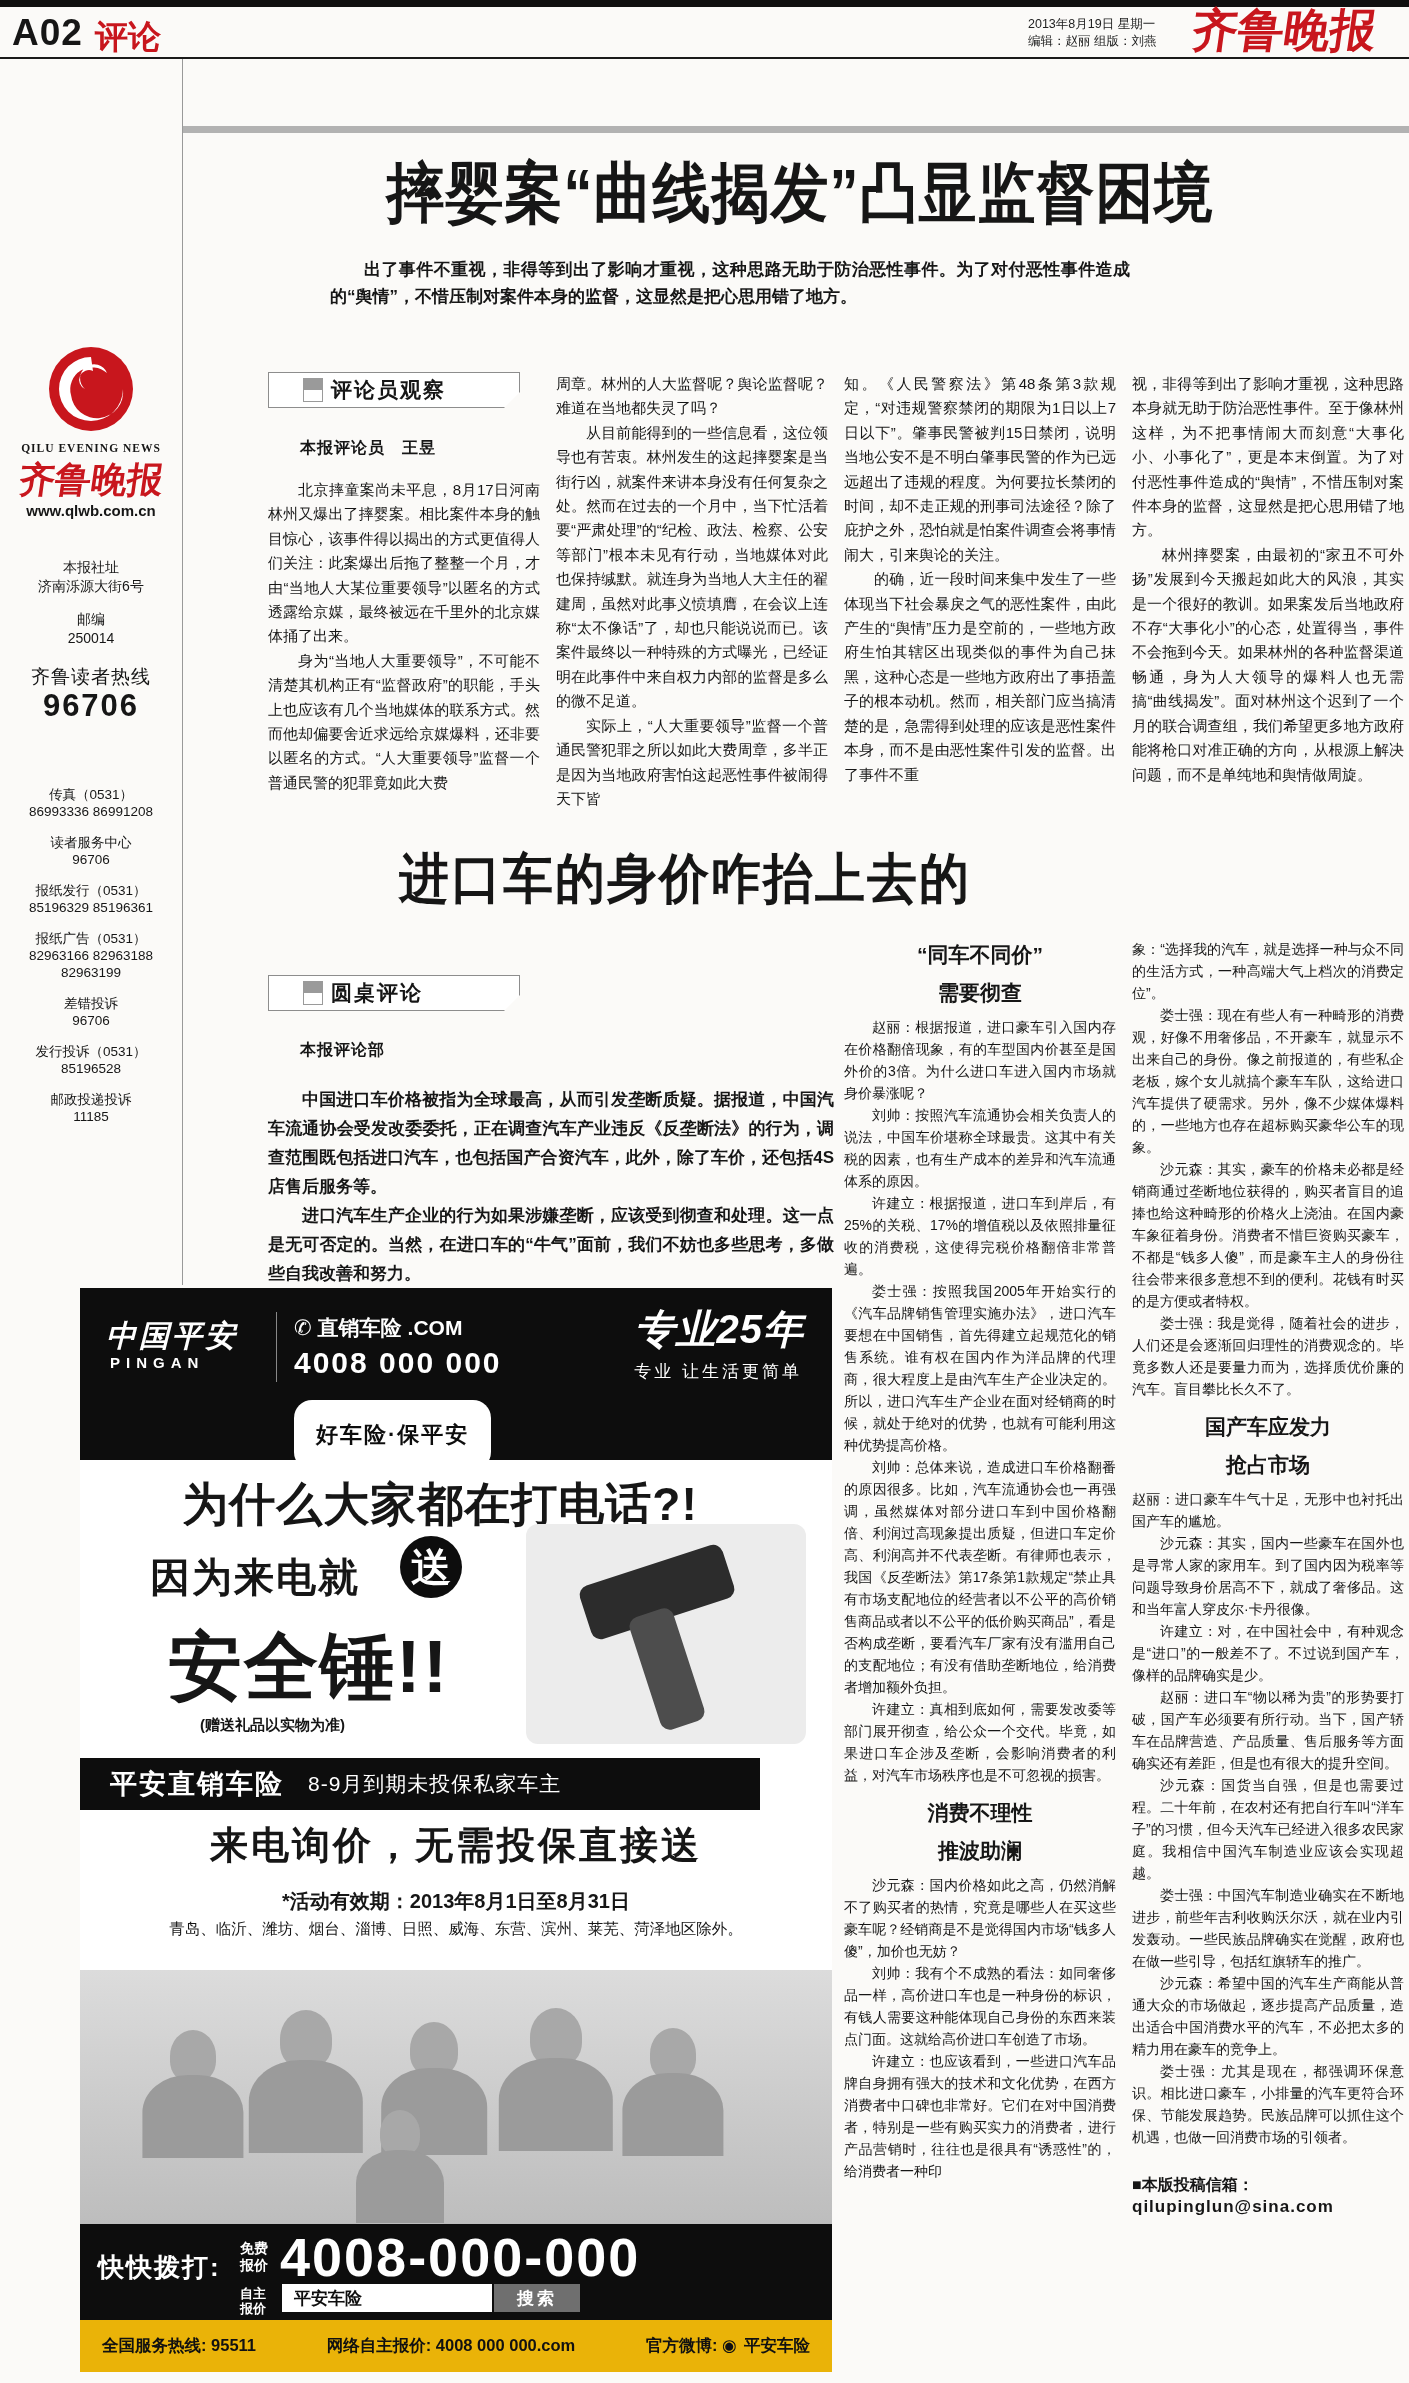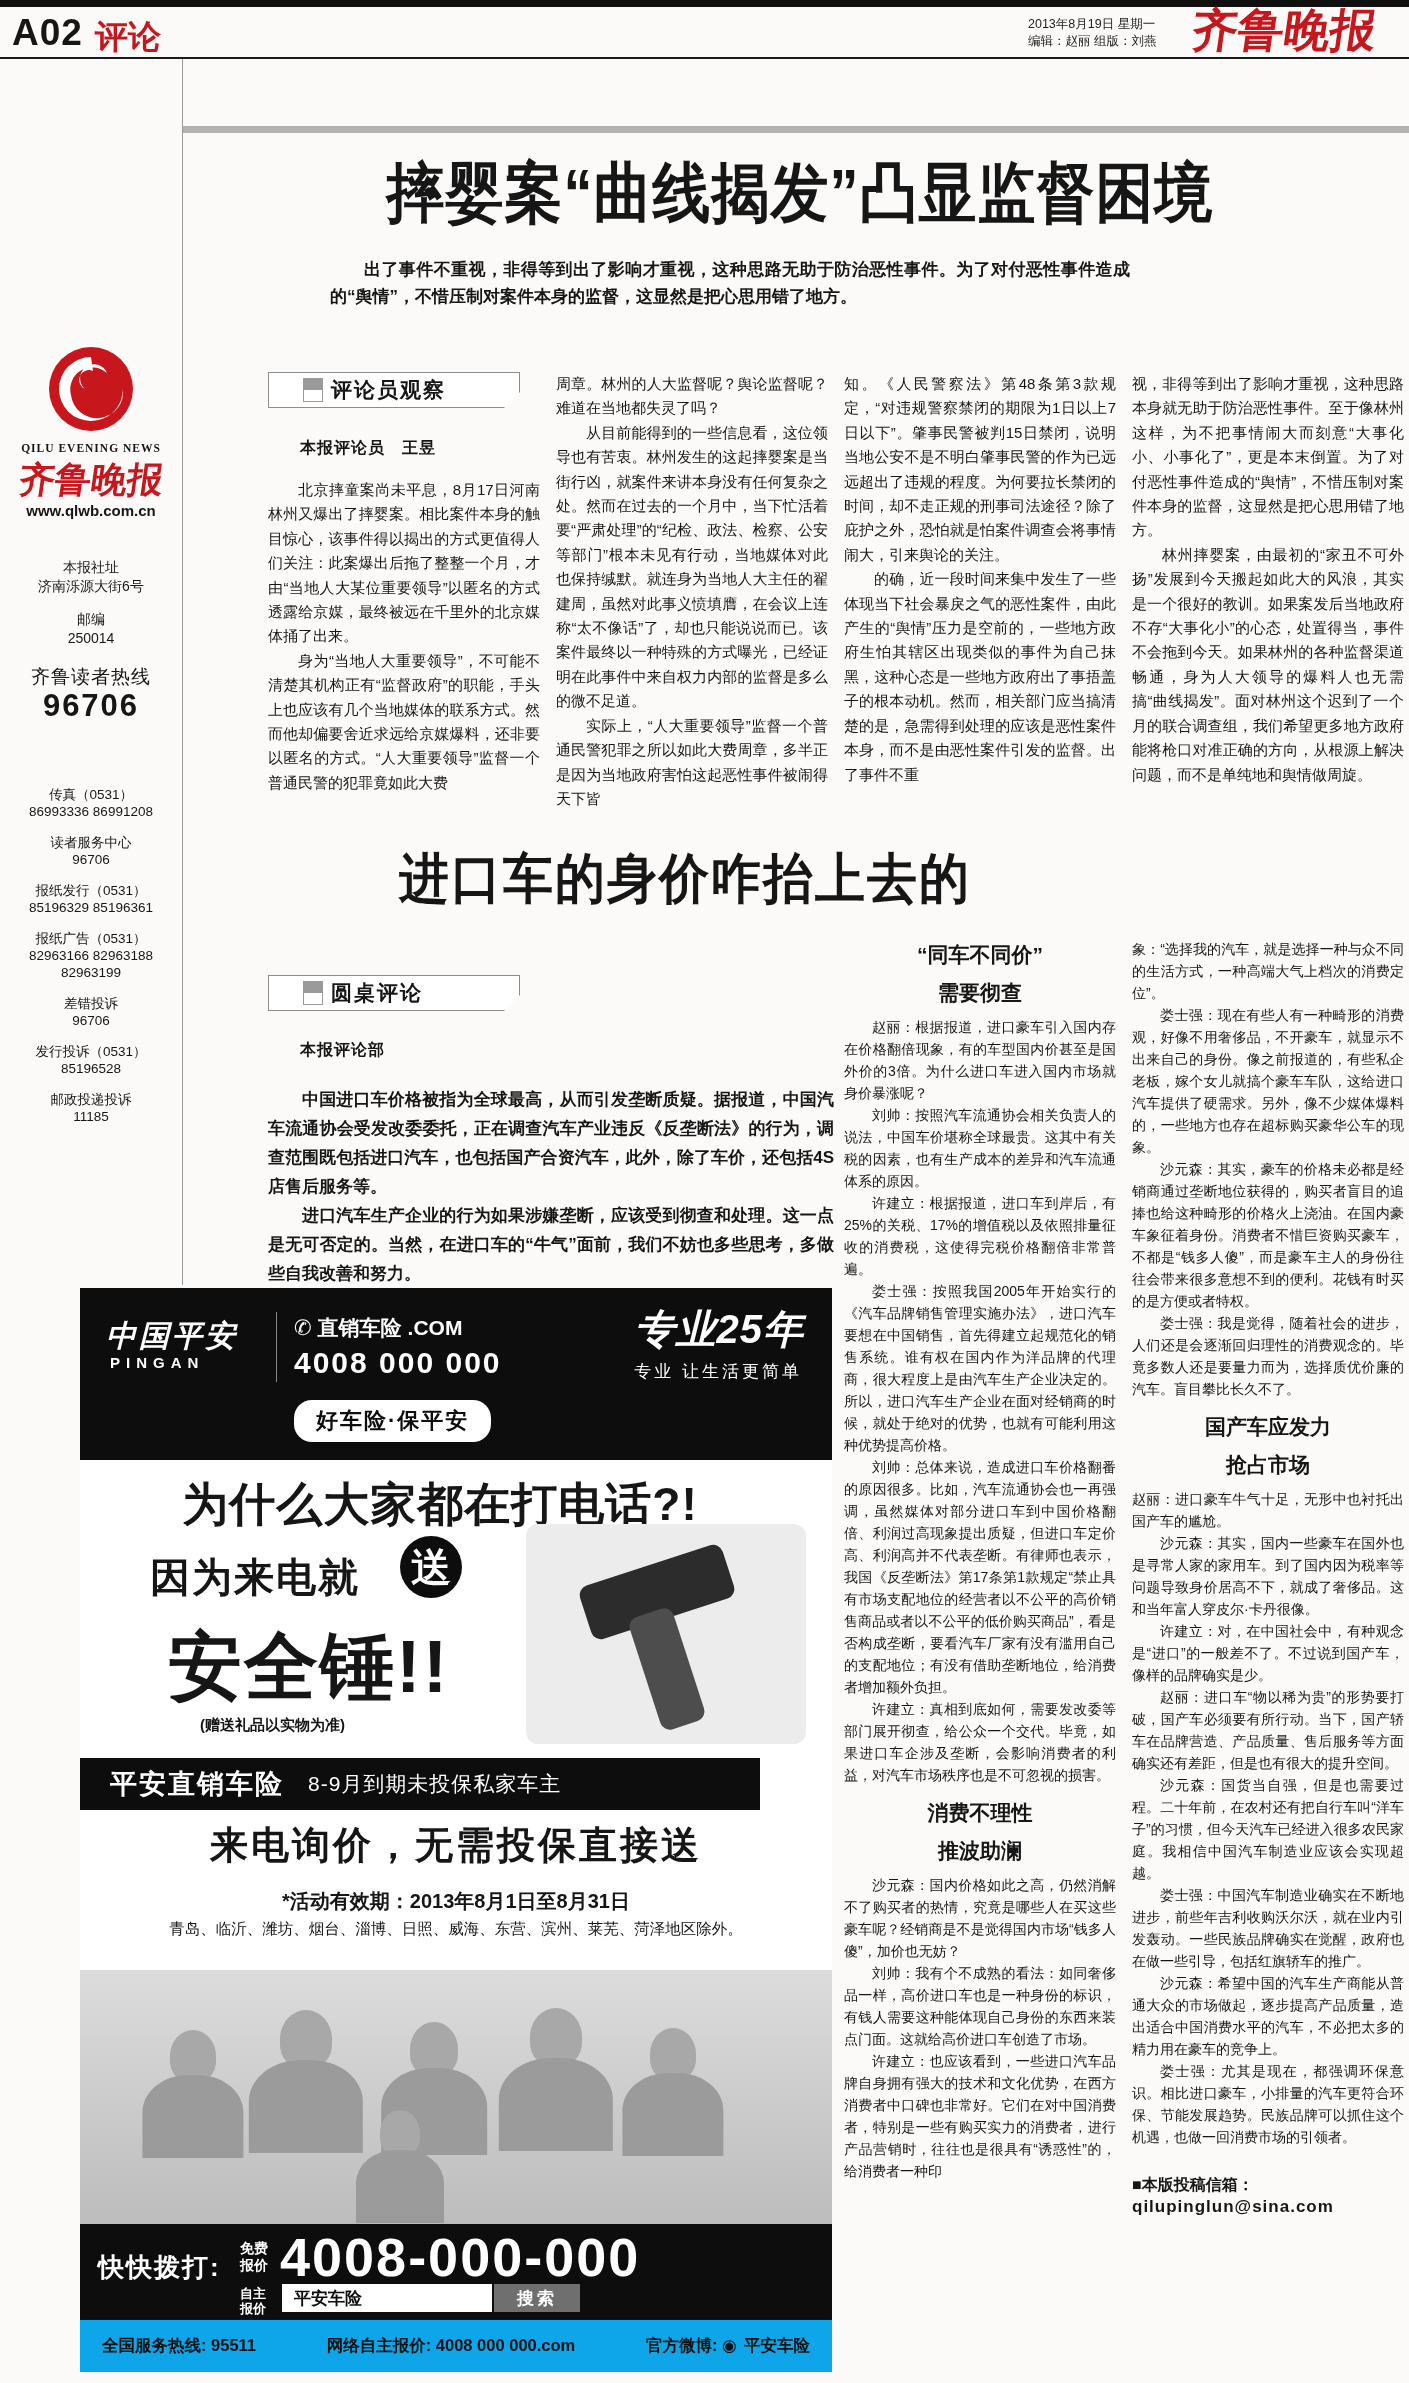--- a/index.html
+++ b/index.html
@@ -62,21 +62,21 @@
   .ad{left:80px;top:1288px;width:752px;height:1084px;background:#fff;overflow:hidden;}
   .ad .band1{position:absolute;left:0;top:0;width:752px;height:172px;background:#0d0d0d;color:#fff;}
   .ad .brandcn{position:absolute;left:26px;top:28px;font-size:30px;font-weight:900;letter-spacing:3px;font-style:italic;}
   .ad .branden{position:absolute;left:30px;top:66px;font-size:15px;letter-spacing:6px;font-weight:bold;}
   .ad .bdiv{position:absolute;left:196px;top:24px;width:1px;height:70px;background:#888;}
   .ad .chanrow{position:absolute;left:214px;top:26px;font-size:21px;font-weight:bold;display:flex;gap:6px;align-items:center;}
   .ad .chanphone{position:absolute;left:214px;top:58px;font-size:30px;font-weight:900;letter-spacing:2px;}
   .ad .anniv{position:absolute;right:28px;top:14px;font-size:40px;font-weight:900;font-style:italic;letter-spacing:1px;}
   .ad .slogan{position:absolute;right:30px;top:72px;font-size:17px;letter-spacing:3px;}
   .ad .ribbon{position:absolute;left:214px;top:112px;background:#fff;color:#0d0d0d;font-size:22px;
-              font-weight:900;padding:6px 22px;border-radius:18px;letter-spacing:2px;}
+              font-weight:900;padding:20px 22px;border-radius:18px;letter-spacing:2px;}
   .ad .h1{position:absolute;left:0;top:186px;width:720px;text-align:center;font-size:46px;font-weight:900;letter-spacing:1px;}
   .ad .reason{position:absolute;left:70px;top:262px;font-size:40px;font-weight:900;letter-spacing:2px;}
   .ad .gift{position:absolute;left:320px;top:248px;width:62px;height:62px;border-radius:50%;background:#0d0d0d;
             color:#fff;font-size:40px;font-weight:900;display:flex;align-items:center;justify-content:center;}
   .ad .prize{position:absolute;left:88px;top:330px;font-size:74px;font-weight:900;letter-spacing:2px;}
   .ad .pnote{position:absolute;left:120px;top:428px;font-size:15px;font-weight:bold;}
   .hammer{position:absolute;left:446px;top:236px;width:280px;height:220px;background:#ececec;border-radius:12px;}
   .hammer .head{position:absolute;left:56px;top:40px;width:150px;height:56px;background:#2c2c2c;border-radius:10px;transform:rotate(-18deg);}
   .hammer .handle{position:absolute;left:118px;top:86px;width:46px;height:118px;background:#4d4d4d;border-radius:10px;transform:rotate(-18deg);}
   .ad .strip{position:absolute;left:0;top:470px;width:680px;height:52px;background:#0d0d0d;color:#fff;
@@ -93,21 +93,21 @@
              width:220%;height:160%;background:#9b9b9b;border-radius:45% 45% 0 0;}
   .ad .band2{position:absolute;left:0;top:936px;width:752px;height:96px;background:#0d0d0d;color:#fff;}
   .ad .call{position:absolute;left:18px;top:26px;font-size:26px;font-weight:900;letter-spacing:2px;}
   .ad .freelbl{position:absolute;left:160px;top:16px;width:34px;font-size:14px;line-height:17px;font-weight:bold;}
   .ad .phonebig{position:absolute;left:200px;top:2px;font-size:54px;font-weight:900;letter-spacing:2px;}
   .ad .selflbl{position:absolute;left:160px;top:62px;width:34px;font-size:13px;line-height:15px;font-weight:bold;}
   .ad .searchbox{position:absolute;left:202px;top:60px;width:210px;height:28px;background:#fff;color:#0d0d0d;
                  font-size:17px;font-weight:bold;display:flex;align-items:center;padding-left:12px;box-sizing:border-box;}
   .ad .searchbtn{position:absolute;left:414px;top:60px;width:86px;height:28px;background:#6f6f6f;color:#fff;
                  font-size:17px;font-weight:bold;display:flex;align-items:center;justify-content:center;letter-spacing:3px;}
-  .ad .foot{position:absolute;left:0;top:1032px;width:752px;height:52px;background:#0ea5e9;color:#111;
+  .ad .foot{position:absolute;left:0;top:1032px;width:752px;height:52px;background:#eab308;color:#111;
             display:flex;align-items:center;justify-content:space-between;padding:0 22px;box-sizing:border-box;
             font-size:16.5px;font-weight:bold;}
   .weibo-eye{display:inline-block;margin-right:3px;}
 </style>
 </head>
 <body>
 
 <div class="abs top-strip"></div>
 <div class="abs page-no">A02</div>
 <div class="abs section-label">评论</div>

